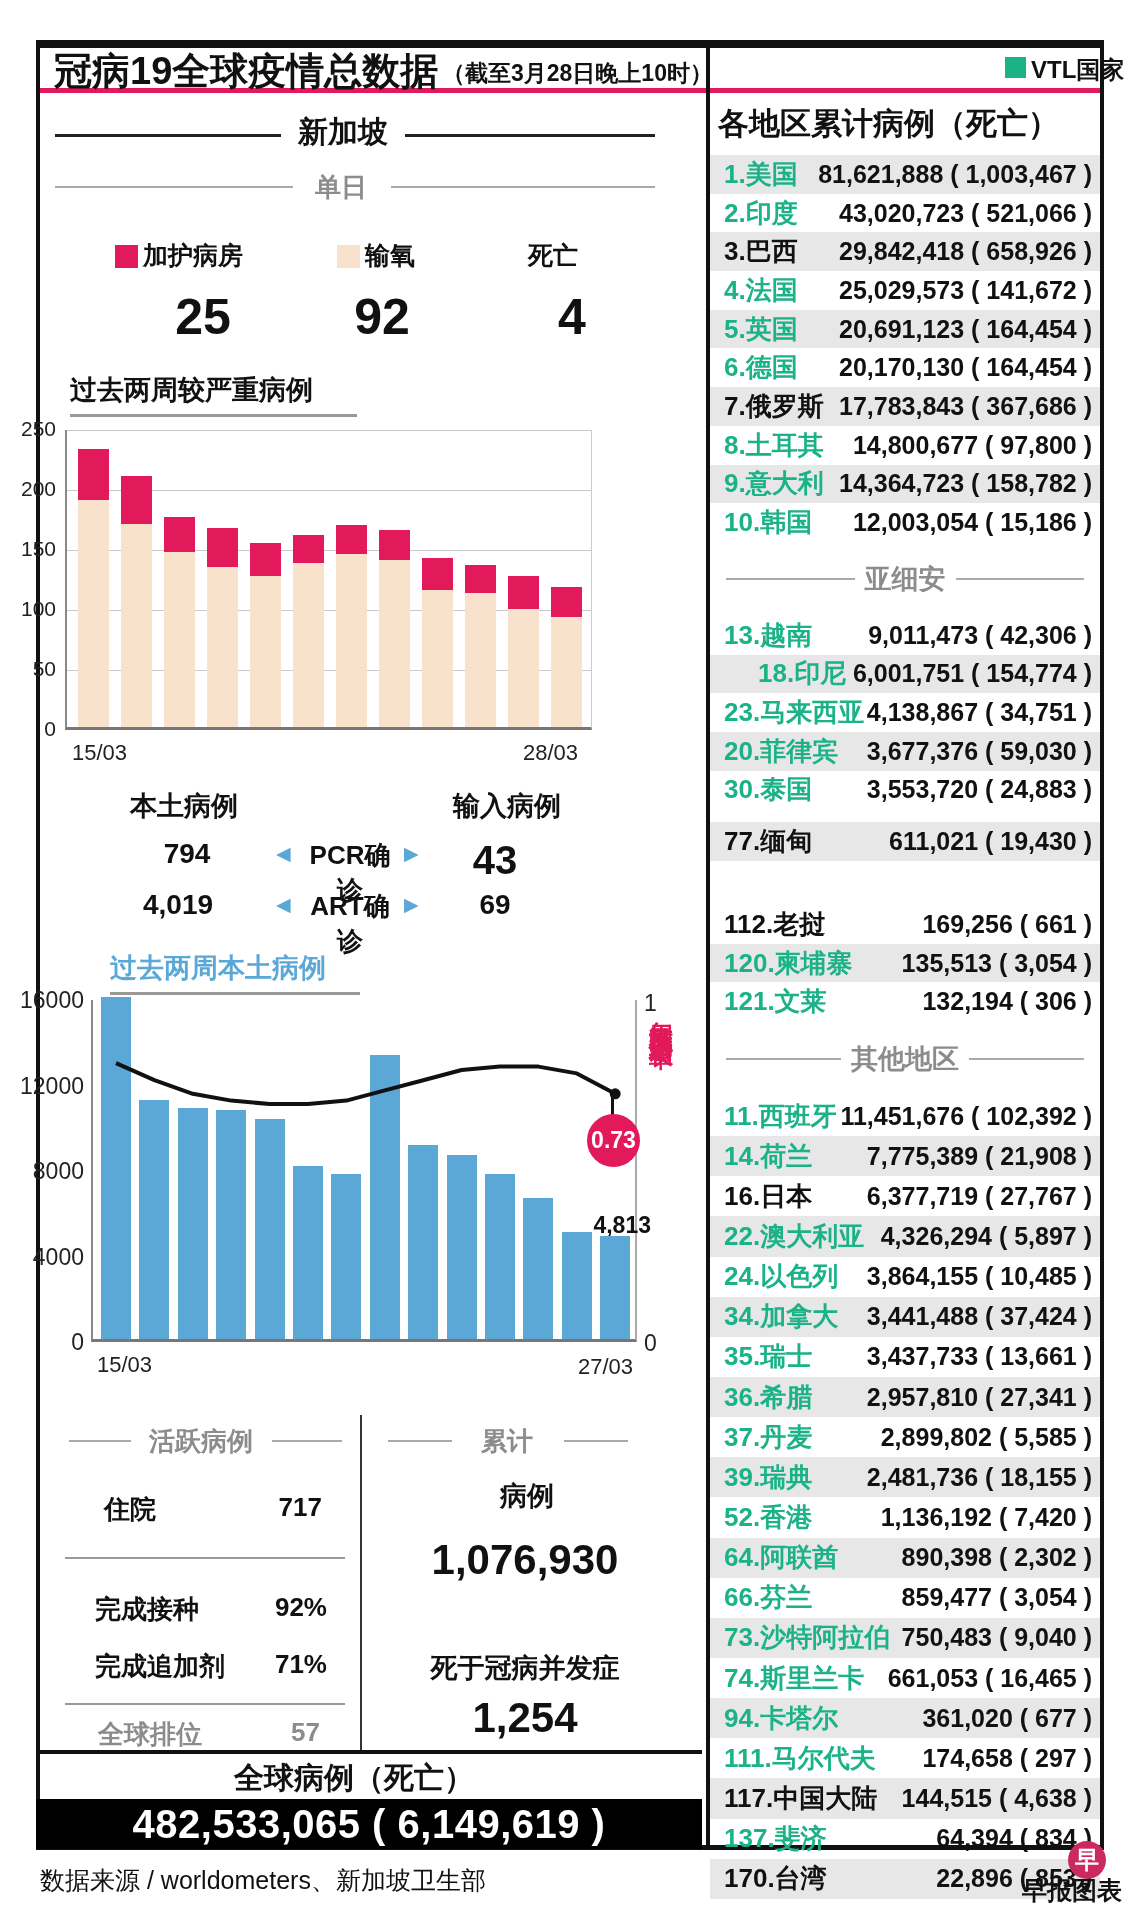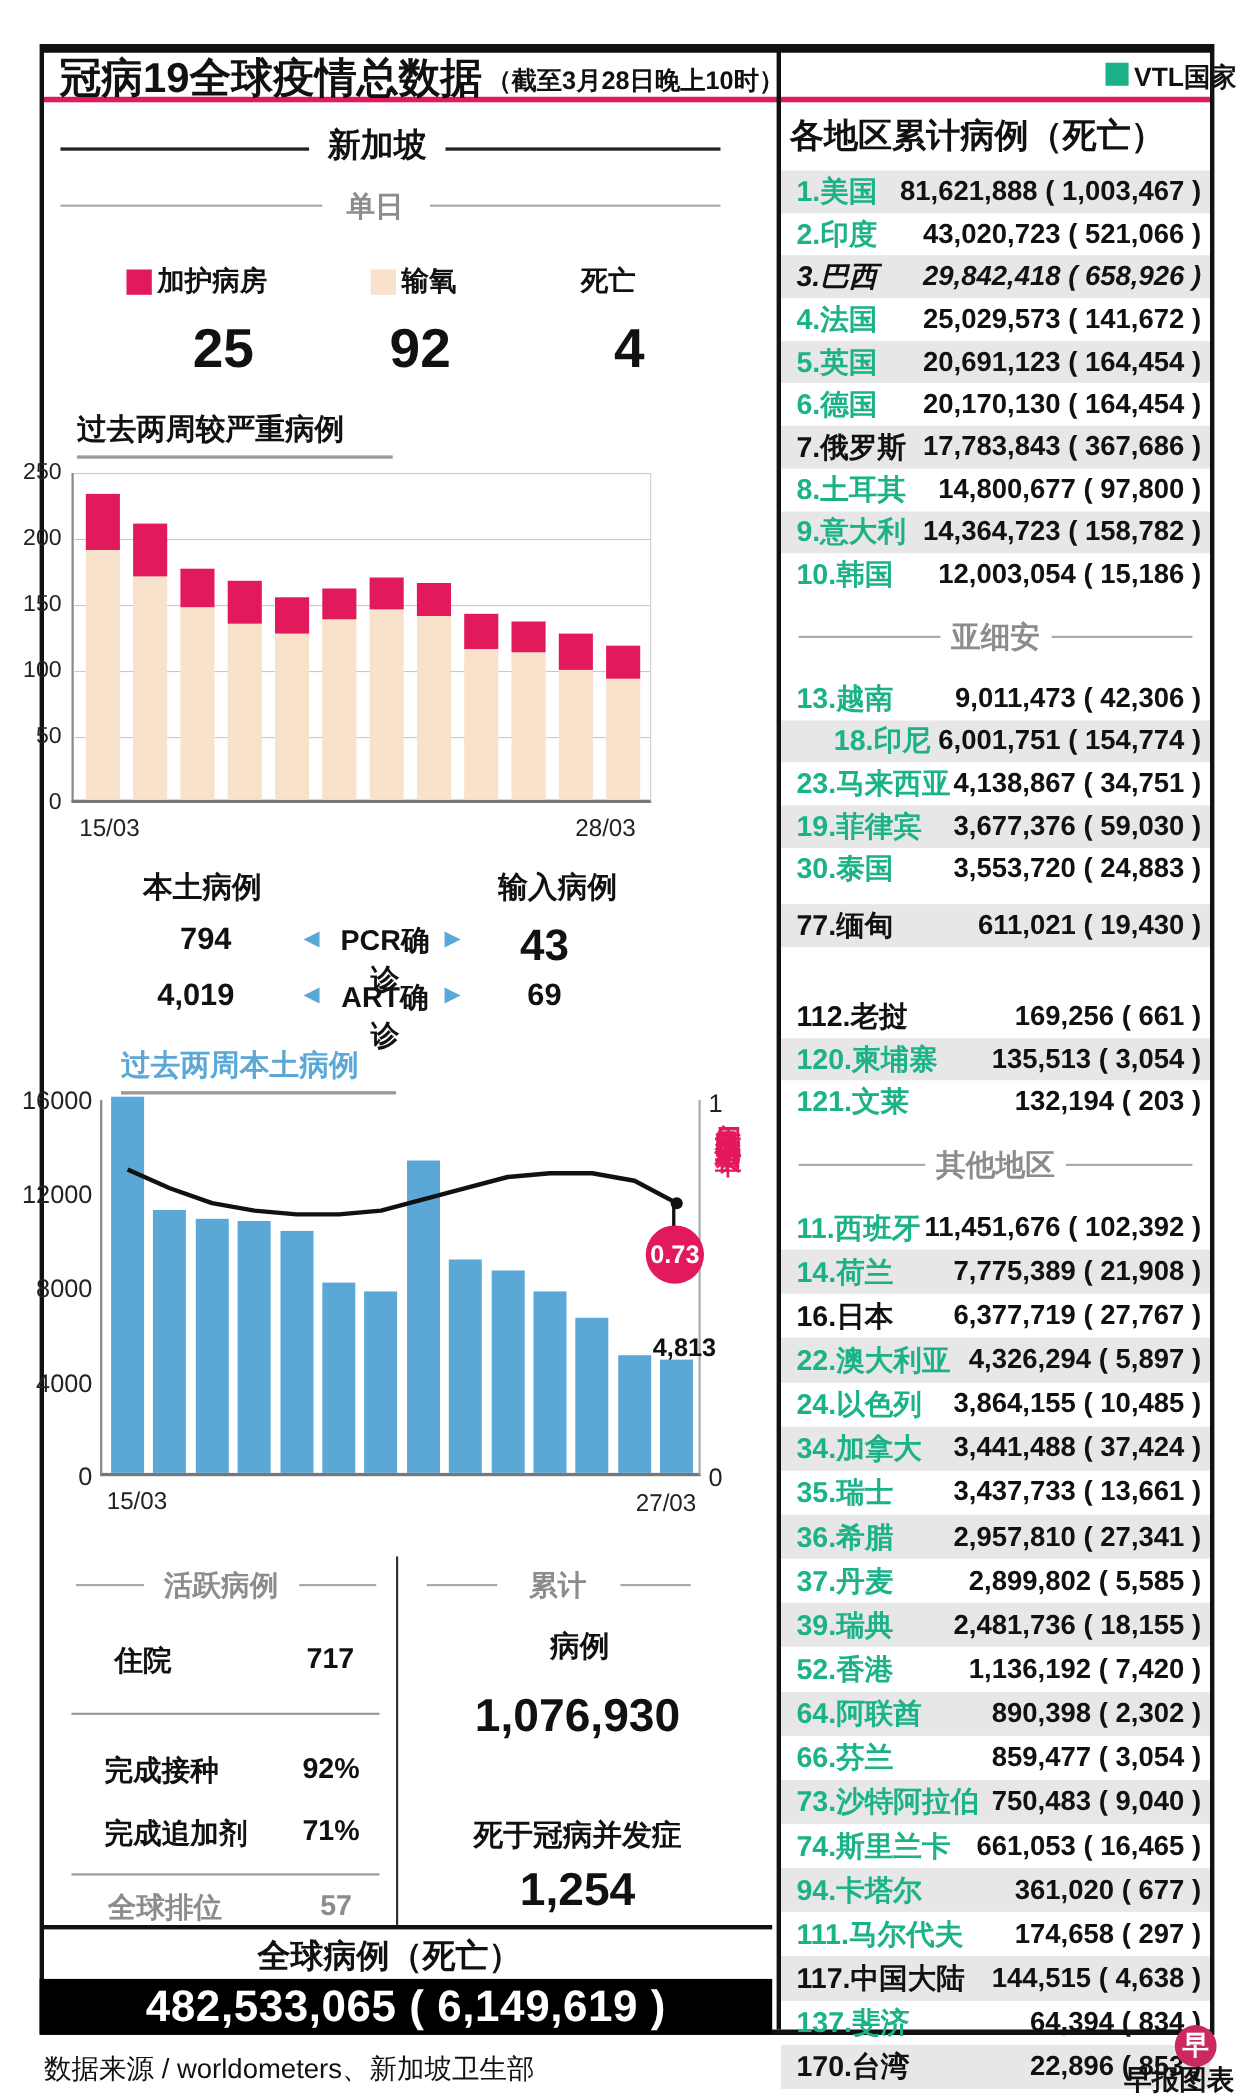--- a/index.html
+++ b/index.html
@@ -188,21 +188,21 @@
 <div class="abs b8" style="left:718px;top:103px;width:382px;font-size:31px;">各地区累计病例（死亡）</div>
 <div class="abs" id="region-rows" style="left:710px;top:155px;width:390px;">
     <div class="region-row shaded" style="height: 38.7px;">
       <span class="rname vtl">1.美国</span>
       <span class="rval">81,621,888 ( 1,003,467 )</span>
     </div>
     <div class="region-row" style="height: 38.7px;">
       <span class="rname vtl">2.印度</span>
       <span class="rval">43,020,723 ( 521,066 )</span>
     </div>
-    <div class="region-row shaded" style="height: 38.7px; font-style: italic;">
+    <div class="region-row shaded" style="height: 38.7px;">
       <span class="rname">3.巴西</span>
       <span class="rval">29,842,418 ( 658,926 )</span>
     </div>
     <div class="region-row" style="height: 38.7px;">
       <span class="rname vtl">4.法国</span>
       <span class="rval">25,029,573 ( 141,672 )</span>
     </div>
     <div class="region-row shaded" style="height: 38.7px;">
       <span class="rname vtl">5.英国</span>
       <span class="rval">20,691,123 ( 164,454 )</span>
@@ -238,42 +238,42 @@
     </div>
     <div class="region-row shaded" style="height: 38.7px; padding-left: 48px;">
       <span class="rname vtl">18.印尼</span>
       <span class="rval">6,001,751 ( 154,774 )</span>
     </div>
     <div class="region-row" style="height: 38.7px;">
       <span class="rname vtl">23.马来西亚</span>
       <span class="rval">4,138,867 ( 34,751 )</span>
     </div>
     <div class="region-row shaded" style="height: 38.7px;">
-      <span class="rname vtl">19.菲律宾</span>
+      <span class="rname vtl">20.菲律宾</span>
       <span class="rval">3,677,376 ( 59,030 )</span>
     </div>
     <div class="region-row" style="height: 38.7px;">
       <span class="rname vtl">30.泰国</span>
       <span class="rval">3,553,720 ( 24,883 )</span>
     </div>
     <div class="region-row shaded" style="height: 38.7px; margin-top: 13px;">
       <span class="rname">77.缅甸</span>
       <span class="rval">611,021 ( 19,430 )</span>
     </div>
     <div class="region-row" style="height: 38.7px; margin-top: 44px;">
       <span class="rname">112.老挝</span>
       <span class="rval">169,256 ( 661 )</span>
     </div>
     <div class="region-row shaded" style="height: 38.7px;">
       <span class="rname vtl">120.柬埔寨</span>
       <span class="rval">135,513 ( 3,054 )</span>
     </div>
     <div class="region-row" style="height: 38.7px;">
       <span class="rname vtl">121.文莱</span>
-      <span class="rval">132,194 ( 203 )</span>
+      <span class="rval">132,194 ( 306 )</span>
     </div>
     <div class="sec-header" style="height: 75px;">
       <span class="hline"></span>
       <span>其他地区</span>
       <span class="hline"></span>
     </div>
     <div class="region-row" style="height: 40.15px;">
       <span class="rname vtl">11.西班牙</span>
       <span class="rval">11,451,676 ( 102,392 )</span>
     </div>

